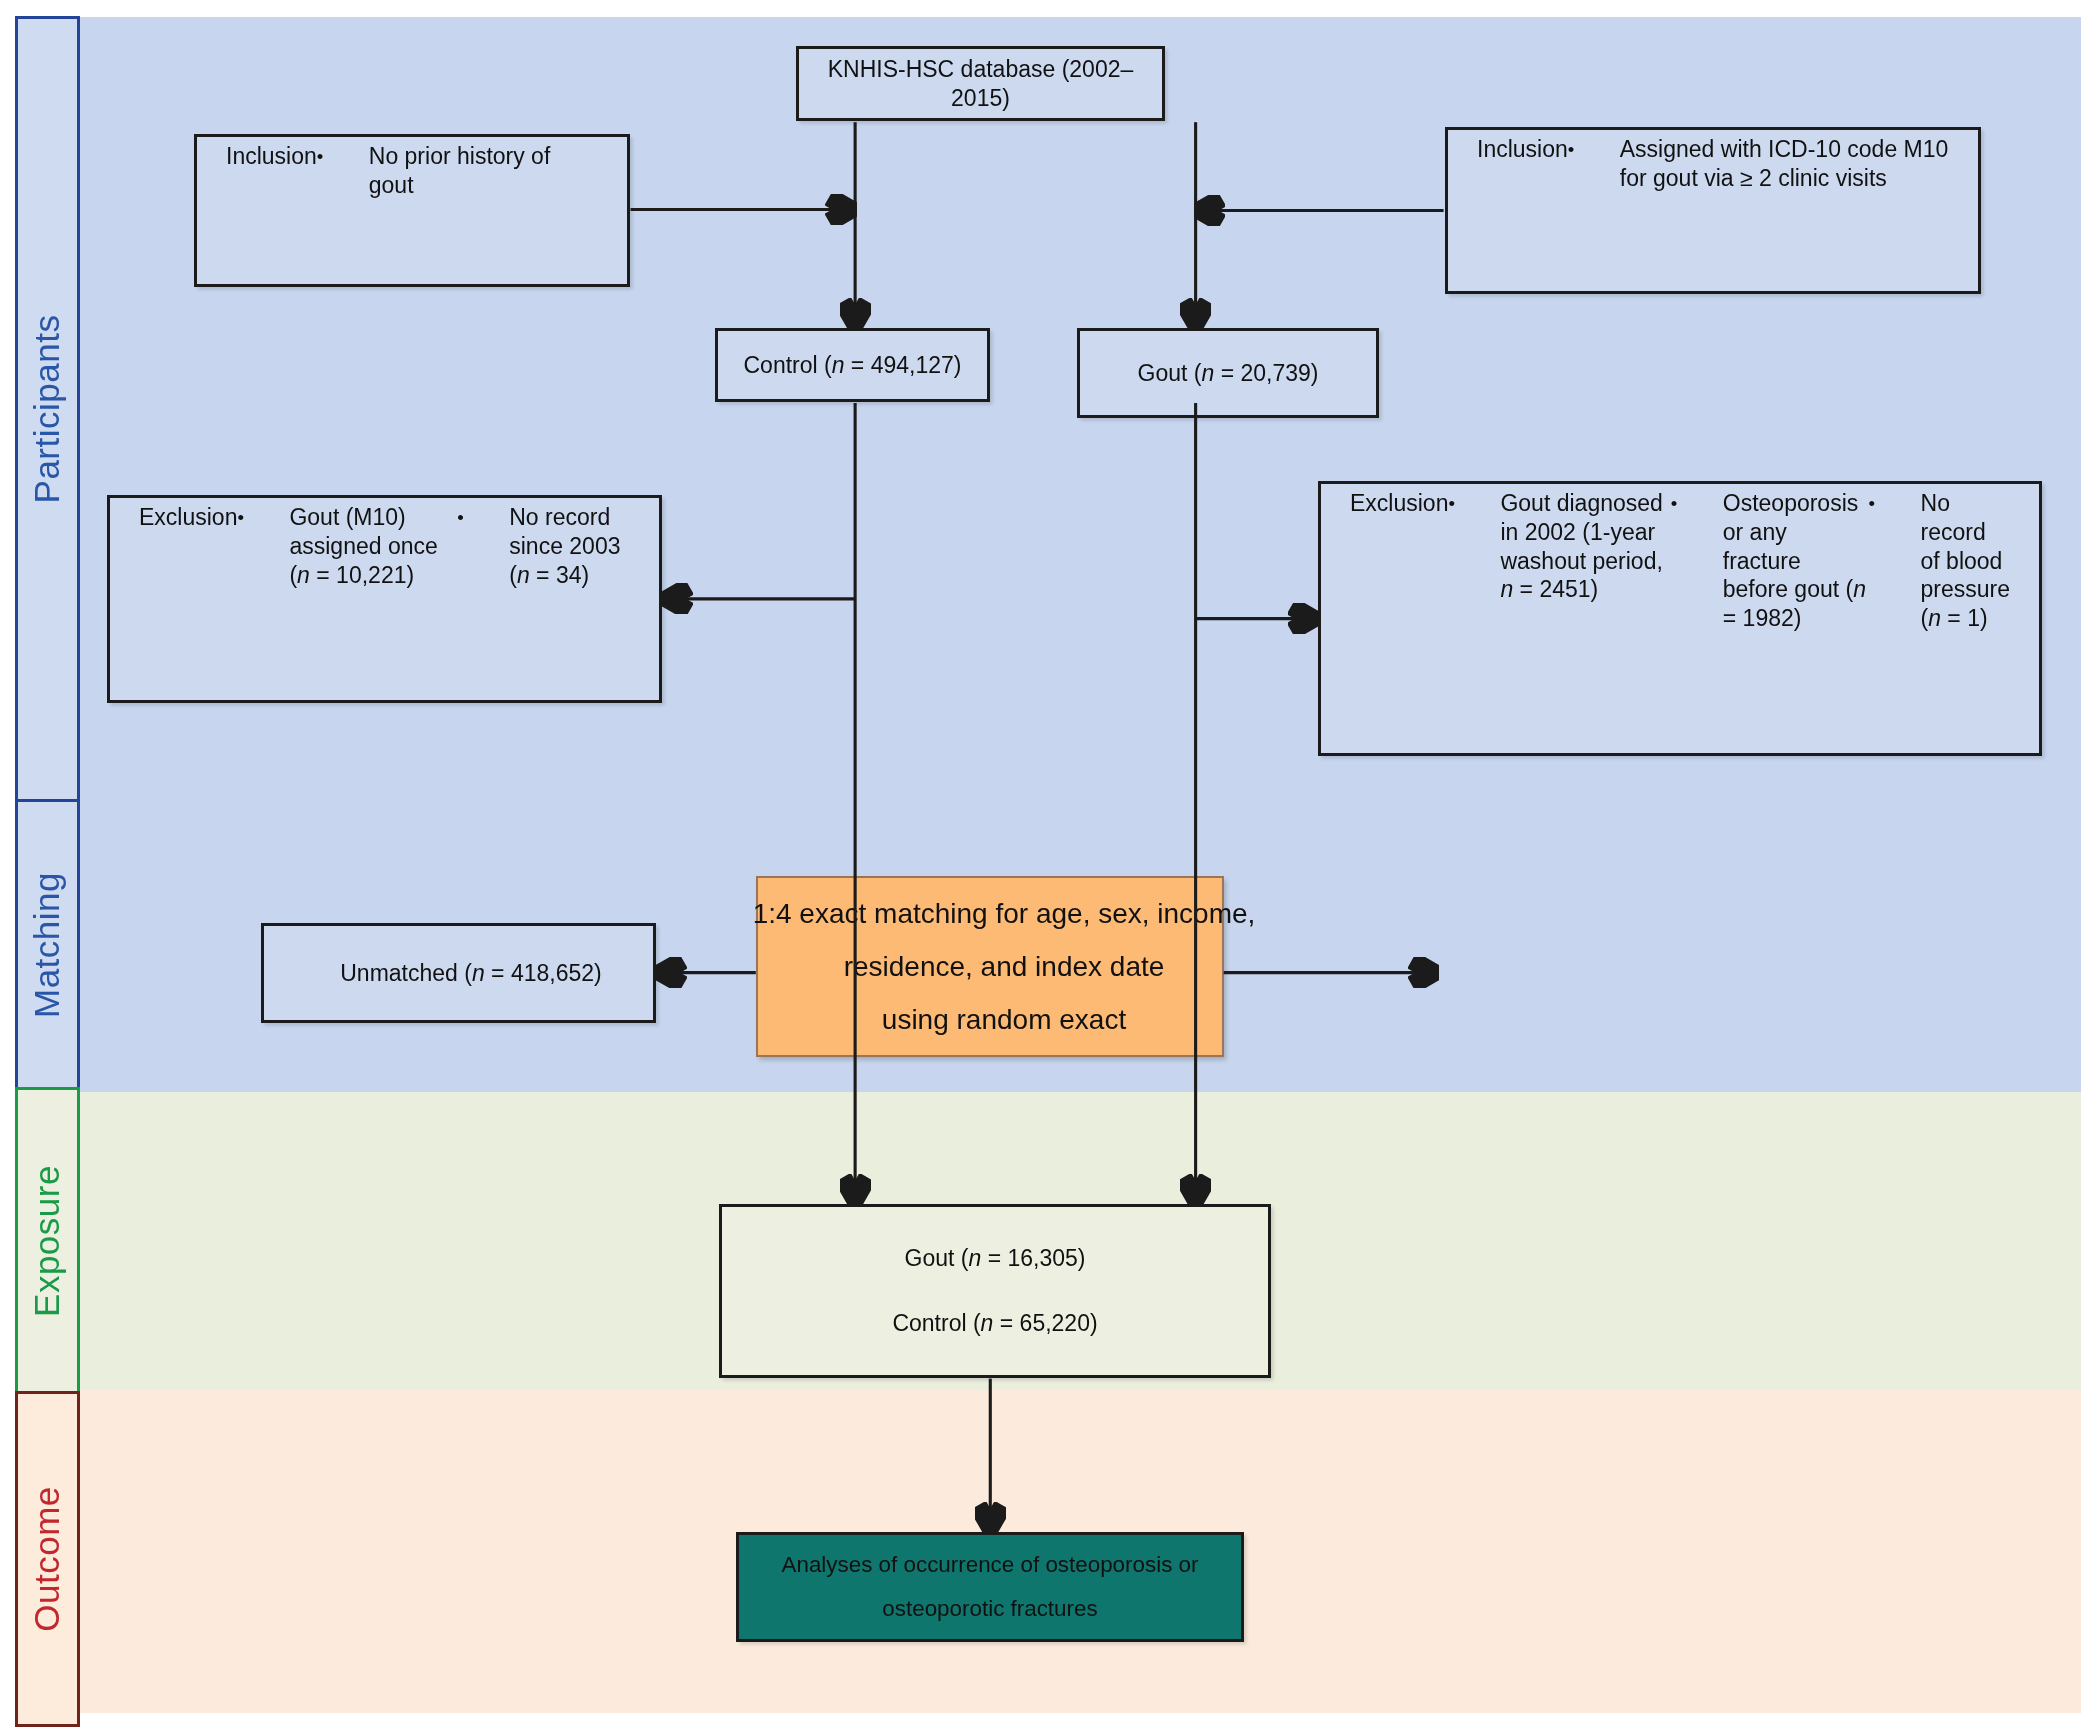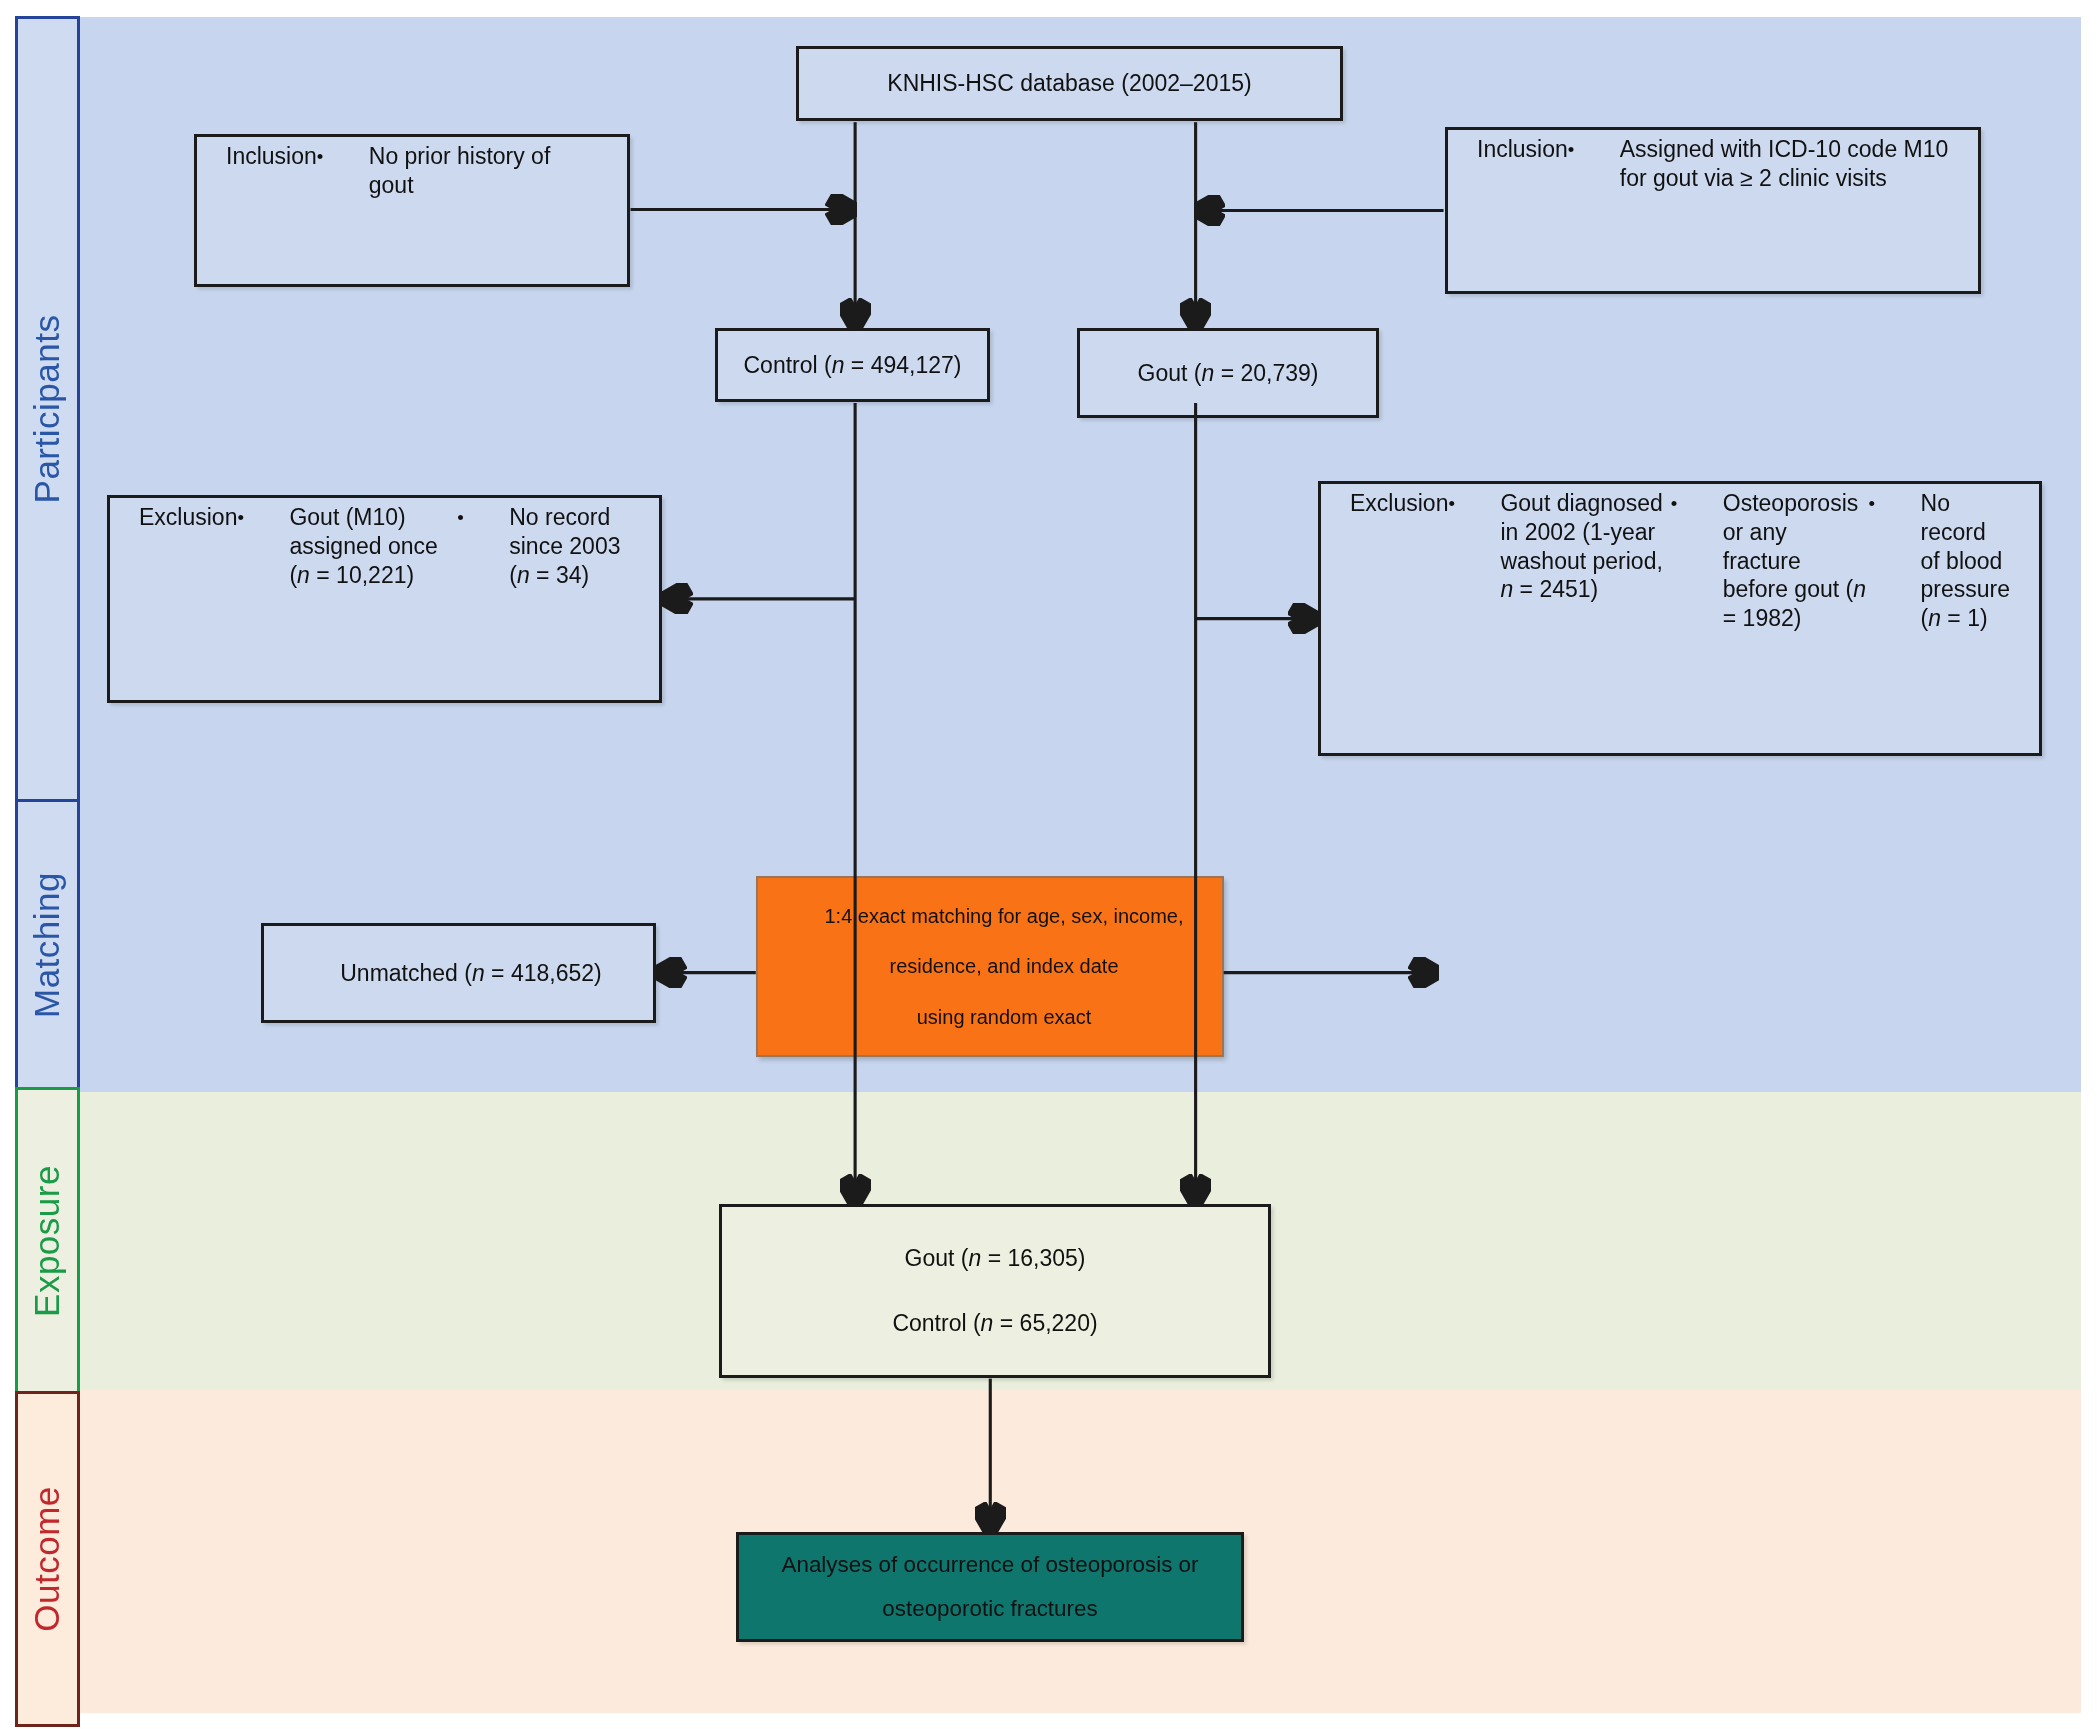--- a/index.html
+++ b/index.html
@@ -45,33 +45,33 @@
   .center-text{display:flex;align-items:center;justify-content:center;text-align:center;}
   .multi-line{display:flex;flex-direction:column;justify-content:space-evenly;align-items:center;text-align:center;}
   .multi-line .line{white-space:nowrap;}
 
   .listbox{display:flex;justify-content:space-evenly;padding:5.2px 29px;}
   .listbox .title{font-size:23px;}
   .bullet-row{display:flex;align-items:flex-start;font-size:23px;}
   .bullet-row .dot{flex:none;width:52px;font-size:18.7px;padding-top:3.1px;}
   .bullet-row .bullet-text{flex:1;}
 
-  .b-database {left:796px;top:46px;  width:547px; height:75px;}
+  .b-database {left:796px;top:46px;  width:369px; height:75px;}
   .b-incl-l   {left:194px; top:134px; width:436px; height:153px;}
   .b-incl-r   {left:1445px;top:127px; width:536px;height:167px;}
   .b-incl-r .bullet-text{max-width:452px;}
   .b-control  {left:715px;top:328px; width:275px; height:74px;}
   .b-gout     {left:1077px;top:328px; width:302px; height:90px;}
   .b-excl-l   {left:107px; top:495px; width:555px;height:208px;}
   .b-excl-r   {left:1318px;top:481px; width:724px;height:275px;}
   .b-match{
     left:756px;top:876px;width:468px;height:181px;
-    background:#f97316;border:2.1px solid #9b7557;
+    background:#fdba74;border:2.1px solid #9b7557;
     box-shadow:3.1px 3.6px 4.7px rgba(0,0,0,0.20);
-    font-size:20px;
+    font-size:28px;
     padding-left:28px;
   }
   .b-unm-l    {left:261px; top:923px;width:395px; height:100px;padding-left:25px;}
   .b-unm-r    {left:1438px;top:923px;width:436px; height:100px;}
   .b-exposure {left:719px;top:1204px;width:552px;height:174px;}
   .b-outcome  {left:736px;top:1532px;width:508px; height:110px;font-size:22.4px;}
 
   
   .connectors{position:absolute;left:0;top:0;z-index:3;pointer-events:none;}
   .connectors path{stroke:#1b1b1b;stroke-width:6;fill:none;}

